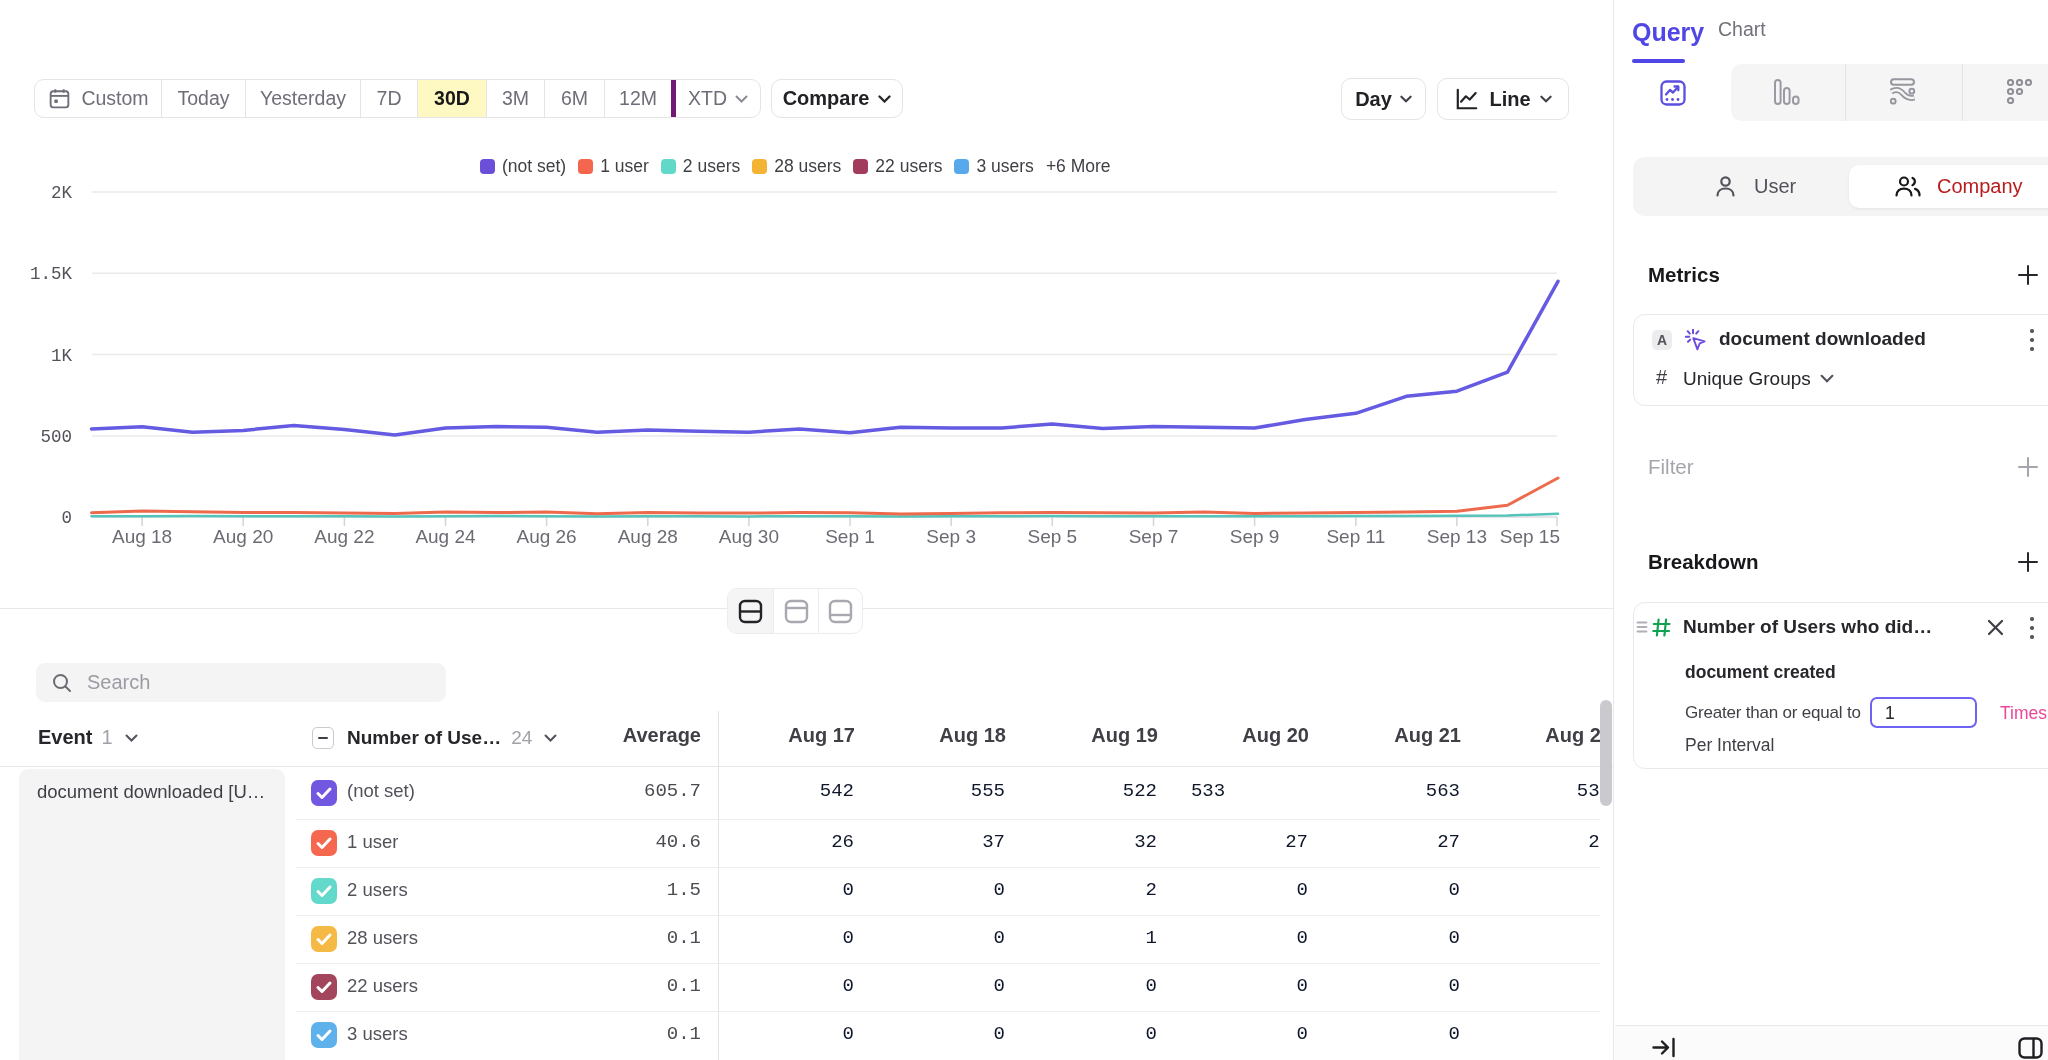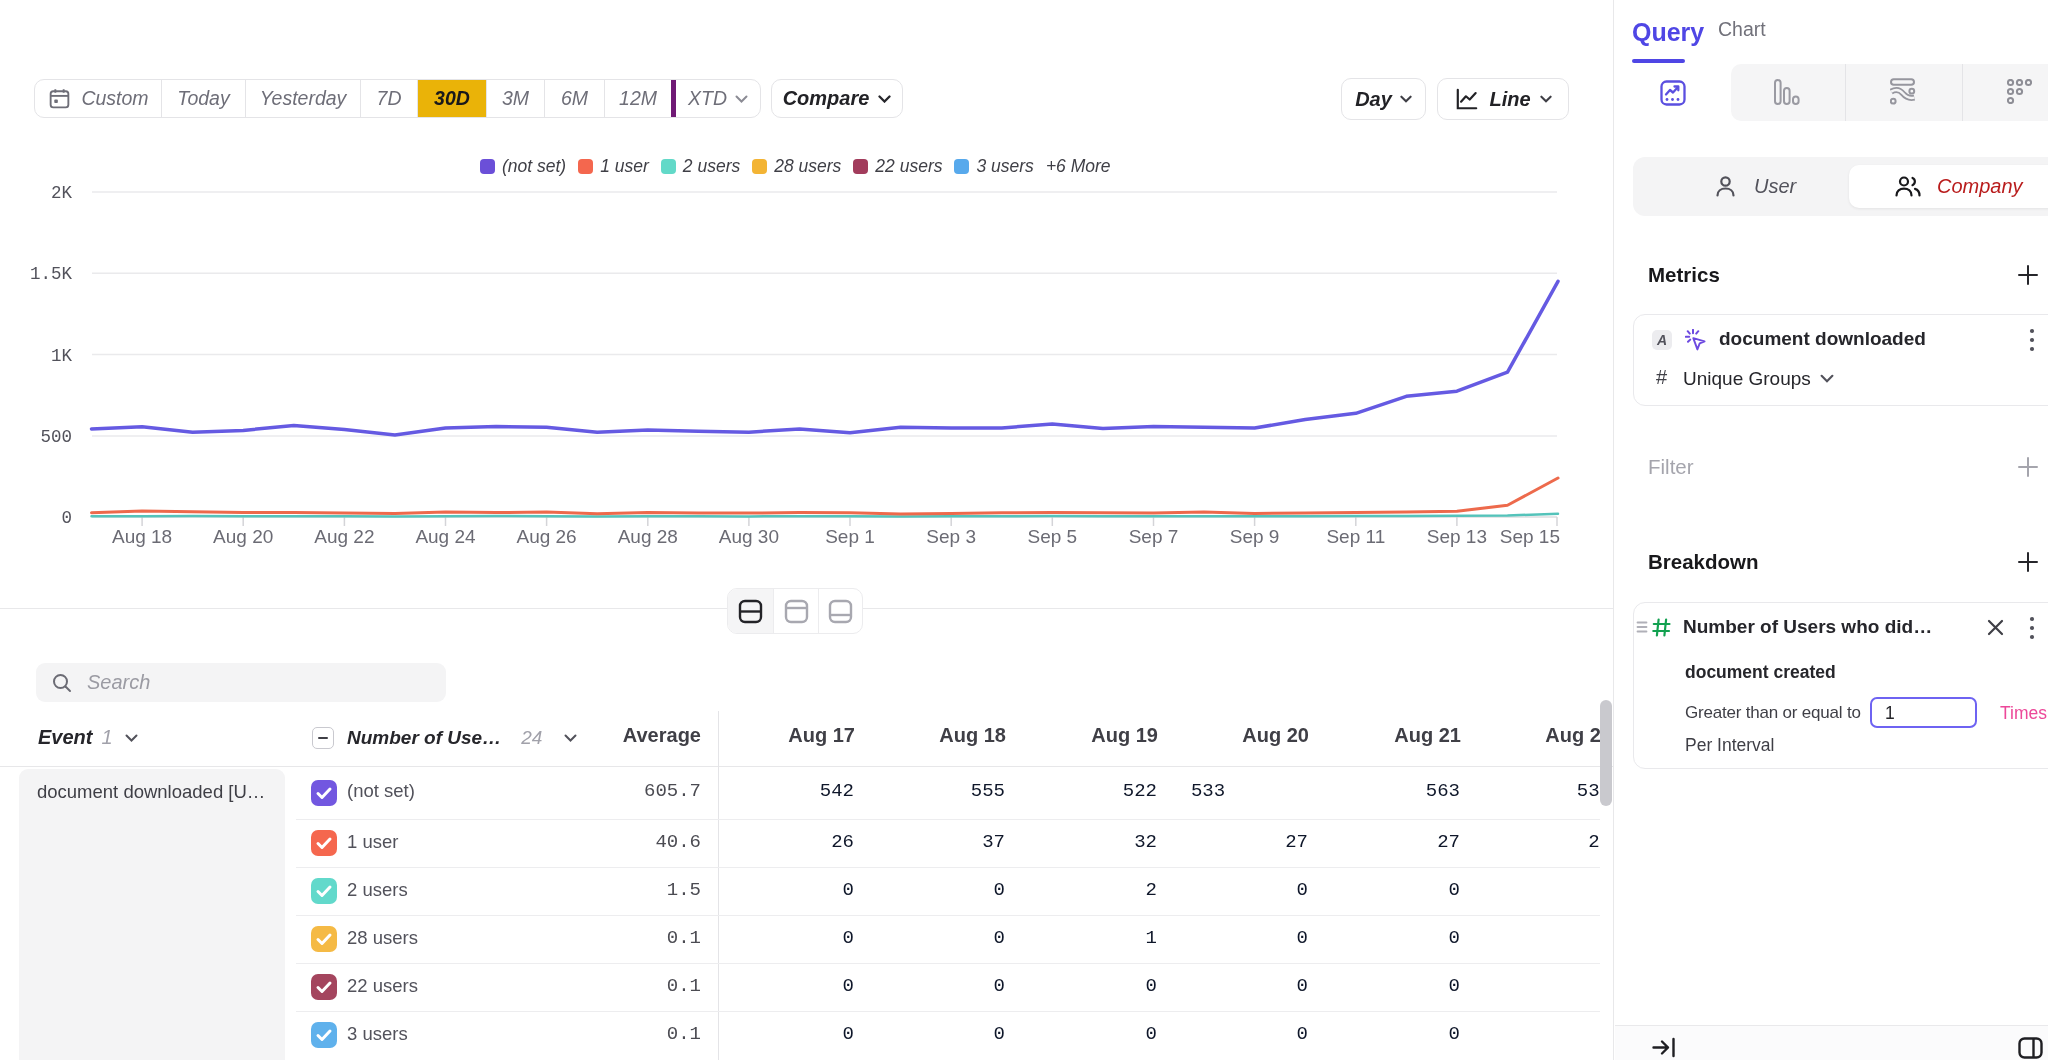--- a/index.html
+++ b/index.html
@@ -1,38 +1,38 @@
 <!DOCTYPE html>
 <html><head>
 <meta charset="utf-8">
 <style>
   * { margin:0; padding:0; box-sizing:border-box; }
   html,body { width:2048px; height:1060px; overflow:hidden; background:#fff;
     font-family:"Liberation Sans", sans-serif; color:#27272a; }
   .abs { position:absolute; }
   .mono { font-family:"Liberation Mono", monospace; }
-  .flex { display:flex; align-items:center;font-style:italic; }
+  .flex { display:flex; align-items:center; }
 </style>
 </head>
 <body>
 
 <div class="abs flex" style="left:34px;top:79px;height:39px;border:1px solid #e4e4e7;border-radius:10px;background:#fff;font-size:19.5px;color:#6e6e78;">
   <div class="flex" style="width:126px;height:100%;justify-content:center;gap:9px;">
     <svg width="25" height="25" viewBox="0 0 24 24" fill="none" stroke="#6e6e78" stroke-width="1.8">
         <rect x="3.5" y="5" width="17" height="15.5" rx="2.5"></rect>
         <path d="M3.5 9.5h17"></path>
         <rect x="7" y="13" width="3.4" height="3.4" rx="0.8" fill="#6e6e78" stroke="none"></rect>
         <path d="M8 3v3.4M16 3v3.4"></path>
       </svg>
     <span>Custom</span>
   </div>
   <div class="flex" style="width:84px;height:100%;justify-content:center;border-left:1px solid #e4e4e7;">Today</div>
   <div class="flex" style="width:115px;height:100%;justify-content:center;border-left:1px solid #e4e4e7;">Yesterday</div>
   <div class="flex" style="width:57px;height:100%;justify-content:center;border-left:1px solid #e4e4e7;">7D</div>
-  <div class="flex" style="width:69px;height:100%;justify-content:center;border-left:1px solid #e4e4e7;background:#eab308;color:#18181b;font-weight:700;">30D</div>
+  <div class="flex" style="width:69px;height:100%;justify-content:center;border-left:1px solid #e4e4e7;background:#fef9c3;color:#18181b;font-weight:700;">30D</div>
   <div class="flex" style="width:58px;height:100%;justify-content:center;border-left:1px solid #e4e4e7;">3M</div>
   <div class="flex" style="width:60px;height:100%;justify-content:center;border-left:1px solid #e4e4e7;">6M</div>
   <div class="flex" style="width:67px;height:100%;justify-content:center;border-left:1px solid #e4e4e7;">12M</div>
   <div class="flex" style="width:89px;height:100%;justify-content:center;gap:8px;border-left:5px solid #701a75;">XTD
     <svg width="13" height="8" viewBox="0 0 13 8" fill="none" stroke="#8b8b94" stroke-width="2" stroke-linecap="round">
         <path d="M1.5 1.5L6.5 6.5L11.5 1.5"></path>
       </svg>
   </div>
 </div>
 
@@ -153,21 +153,21 @@
 <div class="abs flex" style="left:38px;top:724px;height:27px;gap:9px;font-size:20px;">
   <span style="font-weight:700;color:#26262b;">Event</span>
     <span style="color:#a1a1aa;">1</span>
   <svg width="13" height="8" viewBox="0 0 13 8" fill="none" stroke="#52525b" stroke-width="2" stroke-linecap="round" style="margin-left:3px;">
       <path d="M1.5 1.5L6.5 6.5L11.5 1.5"></path>
     </svg>
 </div>
 <div class="abs" style="left:312px;top:727px;width:22px;height:22px;border:1.5px solid #c9c9cf;border-radius:5px;background:#fff;">
   <div style="position:absolute;left:4.5px;top:8.6px;width:10px;height:2.4px;background:#3f3f46;border-radius:1px;"></div>
 </div>
-<div class="abs flex" style="left:347px;top:724px;height:27px;gap:20px;font-size:20px;">
+<div class="abs flex" style="left:347px;top:724px;height:27px;gap:10px;font-size:20px;">
   <span style="font-weight:700;color:#26262b;font-size:19px;">Number of Use…</span>
     <span style="color:#a1a1aa;font-size:19px;">24</span>
   <svg width="13" height="8" viewBox="0 0 13 8" fill="none" stroke="#52525b" stroke-width="2" stroke-linecap="round" style="margin-left:2px;">
       <path d="M1.5 1.5L6.5 6.5L11.5 1.5"></path>
     </svg>
 </div>
 <div class="abs" style="left:501px;top:724px;width:200px;text-align:right;font-size:20px;font-weight:700;color:#3f3f46;">Average</div>
 
 <div class="abs" style="left:0;top:766px;width:1613px;height:1px;background:#e7e7e9;"></div>
 <div class="abs" style="left:718px;top:711px;width:1px;height:349px;background:#e4e4e7;"></div>

